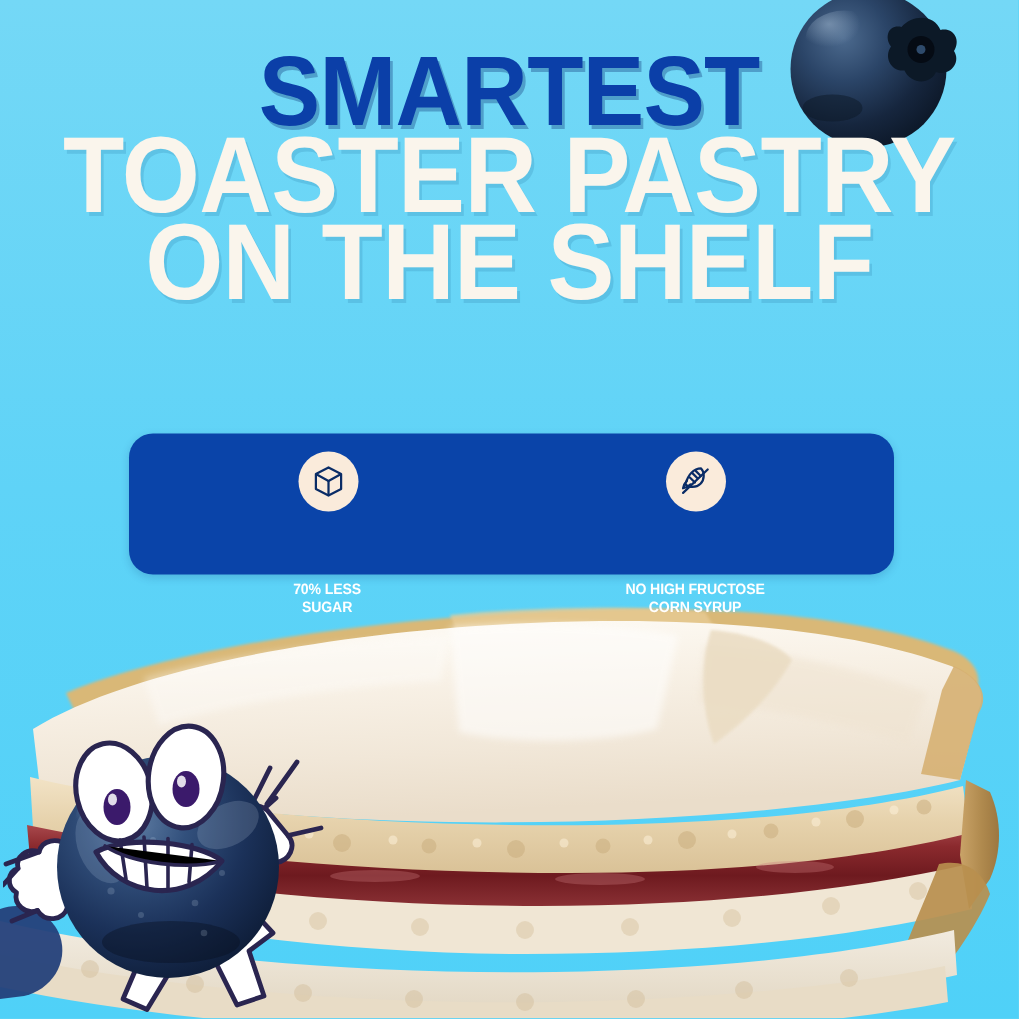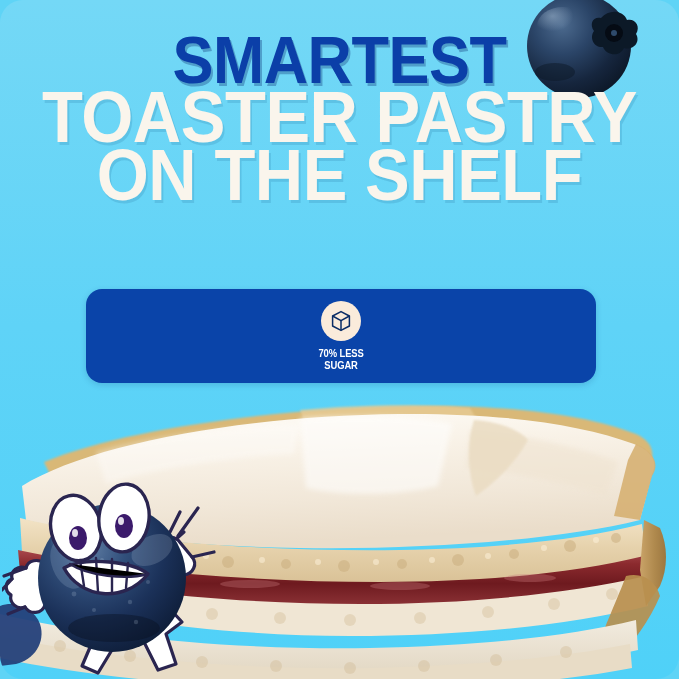--- a/index.html
+++ b/index.html
@@ -7,21 +7,20 @@
   body {
     font-family:"Liberation Sans", sans-serif;
     background:#5FD4F6;
     position:relative;
   }
   .stage {
     position:absolute; inset:0;
     width:679px; height:679px;
     overflow:hidden;
     background:linear-gradient(180deg,#74D8F6 0%,#5FD3F7 48%,#4FD1F8 100%);
-    border-radius:23px;
   }
 
   
   .headline {
     position:absolute; top:34px; left:0; width:679px;
     text-align:center;
     line-height:0.80;
     z-index:6;
   }
   .hl-line {
@@ -65,20 +64,21 @@
     z-index:7;
     box-shadow:0 2px 6px rgba(10,45,110,0.18);
   }
   .badge {
     flex:1;
     display:flex;
     flex-direction:column;
     align-items:center;
     text-align:center;
     padding:0 2px;
+    gap:40px;
   }
   .badge-ico {
     width:40px; height:40px;
     border-radius:50%;
     background:#FAEBDB;
     display:flex; align-items:center; justify-content:center;
     margin-bottom:7px;
   }
   .badge-ico svg { display:block; }
   .badge-label {
@@ -290,20 +290,32 @@
         <svg width="24" height="24" viewBox="0 0 24 24" fill="none" stroke="#0A2C66" stroke-width="1.5" stroke-linejoin="round">
           <path d="M12 2.6 3.6 7v10L12 21.4 20.4 17V7Z"></path>
           <path d="M3.6 7 12 11.6 20.4 7"></path>
           <path d="M12 11.6v9.8"></path>
         </svg>
       </div>
       <div class="badge-label">70% LESS
 SUGAR</div>
     </div>
 
+    <div class="badge">
+      <div class="badge-ico">
+        <svg width="24" height="24" viewBox="0 0 24 24" fill="none" stroke="#0A2C66" stroke-width="1.5" stroke-linecap="round" stroke-linejoin="round">
+          <path d="M15.4 3.3c2.3 2.3 2.5 7.3-.4 10.2s-7.9 2.7-10.2.4c1-3 2-5.6 4-7.6s4.6-3 6.6-3Z"></path>
+          <path d="M8.4 13.9c-1.5 1.6-3.1 2.3-5 2.6.3-1.9 1-3.5 2.6-5"></path>
+          <path d="M9.6 6.4 13 9.8M11.8 4.9l3.4 3.4M7.9 9.3l3.4 3.4"></path>
+          <path d="M3.4 19.6 19.8 4"></path>
+        </svg>
+      </div>
+      <div class="badge-label">NO HIGH FRUCTOSE
+CORN SYRUP</div>
+    </div>
 
 
 
 
   </div>
 
   <div class="mascot">
     <svg width="240" height="227" viewBox="0 0 240 227">
       <defs>
         <radialGradient id="bodyG" cx="0.36" cy="0.3" r="0.8">

